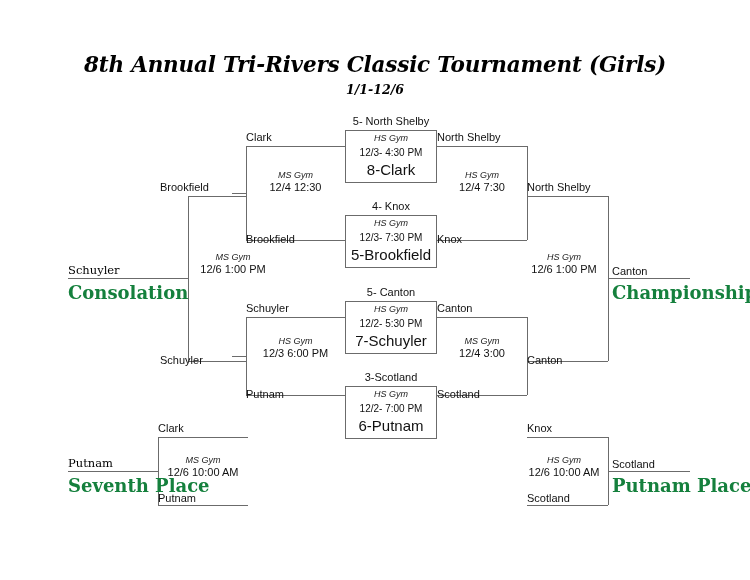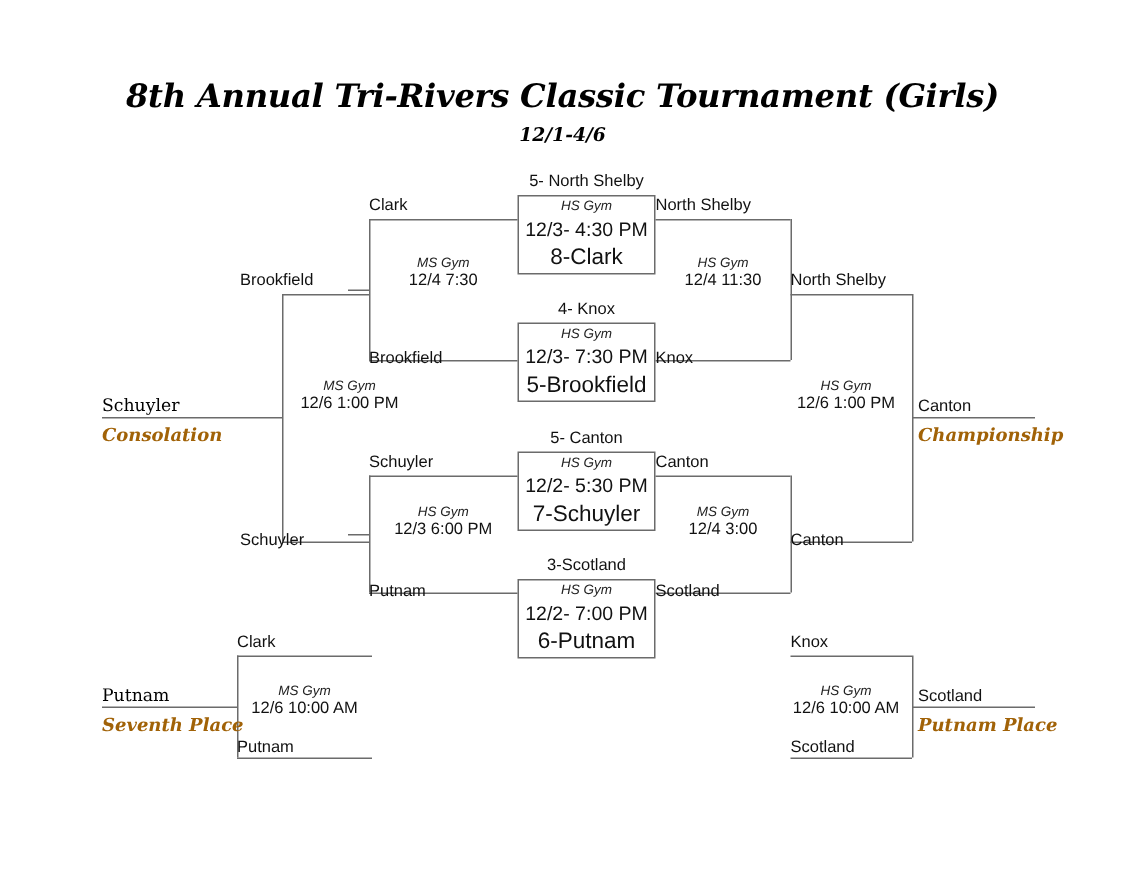--- a/index.html
+++ b/index.html
@@ -70,21 +70,21 @@
     text-align: center;
   }
   .gb-venue {
     font-size: 9px;
     font-style: italic;
     color: #222;
     line-height: 1.1;
     margin-bottom: 3px;
   }
   .gb-time {
-    font-size: 13px;
+    font-size: 10px;
     color: #111;
     line-height: 1.1;
     margin-bottom: 4px;
   }
   .gb-opp {
     font-size: 15px;
     color: #111;
     line-height: 1.1;
   }
   .gb-seedlabel {
@@ -135,35 +135,34 @@
     font-family: "Liberation Sans", sans-serif;
     font-size: 11px;
     color: #111;
     white-space: nowrap;
     line-height: 1;
   }
   .roundname {
     position: absolute;
     font-family: "DejaVu Serif", serif;
     font-weight: bold;
-    font-style: italic;
-    font-size: 12px;
-    color: #a16207;
+    font-size: 18px;
+    color: #15803d;
     white-space: nowrap;
     line-height: 1;
   }
 </style>
 </head>
 <body>
 
 <div id="page">
 
   <div class="title-wrap">
     <div class="title-main">8th Annual Tri-Rivers Classic Tournament (Girls)</div>
-    <div class="title-sub">12/1-4/6</div>
+    <div class="title-sub">1/1-12/6</div>
   </div>
 
   <div class="gb-seedlabel" style="left:345px; top:115px; width:92px;">5- North Shelby</div>
   <div class="gamebox" style="left:345px; top:130px; width:92px; height:53px;">
     <div class="gb-venue">HS Gym</div>
     <div class="gb-time">12/3- 4:30 PM</div>
     <div class="gb-opp">8-Clark</div>
   </div>
 
   <div class="gb-seedlabel" style="left:345px; top:200px; width:92px;">4- Knox</div>
@@ -189,21 +188,21 @@
 
   <div class="hline" style="left:246px; top:146px; width:99px;"></div>
   <div class="hline" style="left:246px; top:240px; width:99px;"></div>
   <div class="vline" style="left:246px; top:146px; height:94px;"></div>
   <div class="hline" style="left:232px; top:193px; width:14px;"></div>
 
   <div class="team c" style="left:246px; top:132px; width:99px;">Clark</div>
   <div class="team c" style="left:246px; top:234px; width:99px;">Brookfield</div>
   <div class="meta" style="left:246px; top:170px; width:99px;">
     <div class="venue">MS Gym</div>
-    <div class="when">12/4 7:30</div>
+    <div class="when">12/4 12:30</div>
   </div>
 
   <div class="hline" style="left:246px; top:317px; width:99px;"></div>
   <div class="hline" style="left:246px; top:395px; width:99px;"></div>
   <div class="vline" style="left:246px; top:317px; height:78px;"></div>
   <div class="hline" style="left:232px; top:356px; width:14px;"></div>
 
   <div class="team c" style="left:246px; top:303px; width:99px;">Schuyler</div>
   <div class="team c" style="left:246px; top:389px; width:99px;">Putnam</div>
   <div class="meta" style="left:246px; top:336px; width:99px;">
@@ -212,21 +211,21 @@
   </div>
 
   <div class="hline" style="left:437px; top:146px; width:90px;"></div>
   <div class="hline" style="left:437px; top:240px; width:90px;"></div>
   <div class="vline" style="left:527px; top:146px; height:94px;"></div>
 
   <div class="team c" style="left:437px; top:132px; width:90px;">North Shelby</div>
   <div class="team c" style="left:437px; top:234px; width:90px;">Knox</div>
   <div class="meta" style="left:437px; top:170px; width:90px;">
     <div class="venue">HS Gym</div>
-    <div class="when">12/4 11:30</div>
+    <div class="when">12/4 7:30</div>
   </div>
 
   <div class="hline" style="left:437px; top:317px; width:90px;"></div>
   <div class="hline" style="left:437px; top:395px; width:90px;"></div>
   <div class="vline" style="left:527px; top:317px; height:78px;"></div>
 
   <div class="team c" style="left:437px; top:303px; width:90px;">Canton</div>
   <div class="team c" style="left:437px; top:389px; width:90px;">Scotland</div>
   <div class="meta" style="left:437px; top:336px; width:90px;">
     <div class="venue">MS Gym</div>

